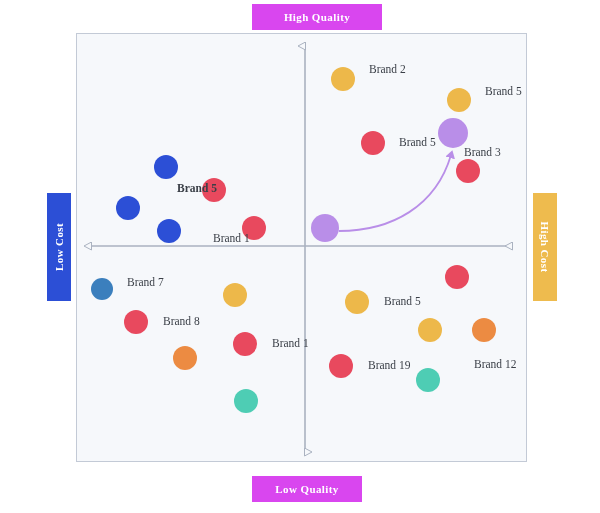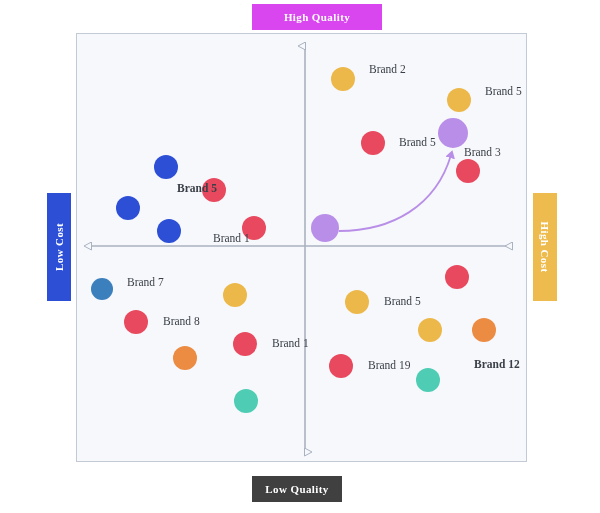--- a/index.html
+++ b/index.html
@@ -30,22 +30,22 @@
     font-family:"Liberation Serif", serif;
     font-weight:bold;
     letter-spacing:.4px;
     box-sizing:border-box;
   }
   .lab-top{
     left:252px;top:4px;width:130px;height:26px;
     background:#d946ef;font-size:11px;
   }
   .lab-bottom{
-    left:252px;top:476px;width:90px;height:26px;
-    background:#404040;font-size:11px;
+    left:252px;top:476px;width:110px;height:26px;
+    background:#d946ef;font-size:11px;
   }
   .lab-left{
     left:47px;top:193px;width:24px;height:108px;
     background:#2c4fd6;font-size:11px;
   }
   .lab-right{
     left:533px;top:193px;width:24px;height:108px;
     background:#eebb4e;font-size:11px;
   }
   .lab-left span{ transform:rotate(-90deg); white-space:nowrap; display:block; }
@@ -143,16 +143,16 @@
       <div class="plabel" style="left: 127px; top: 276px;">Brand 7</div>
       <div class="bubble" style="left: 124px; top: 310px; width: 24px; height: 24px; background: rgb(232, 73, 94);"></div>
       <div class="plabel" style="left: 163px; top: 315px;">Brand 8</div>
       <div class="bubble" style="left: 233px; top: 332px; width: 24px; height: 24px; background: rgb(232, 73, 94);"></div>
       <div class="plabel" style="left: 272px; top: 337px;">Brand 1</div>
       <div class="bubble" style="left: 345px; top: 290px; width: 24px; height: 24px; background: rgb(237, 184, 74);"></div>
       <div class="plabel" style="left: 384px; top: 295px;">Brand 5</div>
       <div class="bubble" style="left: 329px; top: 354px; width: 24px; height: 24px; background: rgb(232, 73, 94);"></div>
       <div class="plabel" style="left: 368px; top: 359px;">Brand 19</div>
       <div class="bubble" style="left: 472px; top: 318px; width: 24px; height: 24px; background: rgb(236, 139, 66);"></div>
-      <div class="plabel" style="left: 474px; top: 358px; font-weight: bold;">Brand 12</div>
+      <div class="plabel" style="left: 474px; top: 358px;">Brand 12</div>
     </div>
 
 </div>
 
 </body></html>

